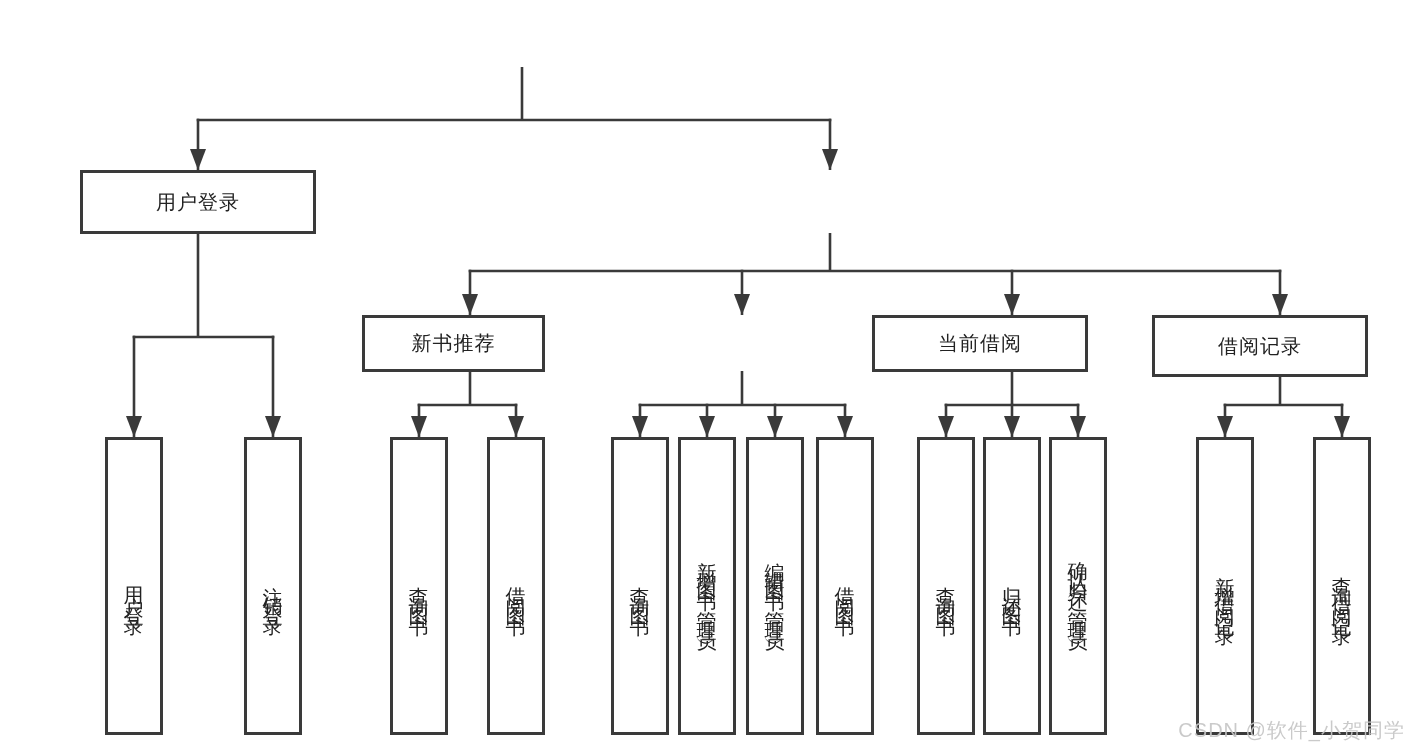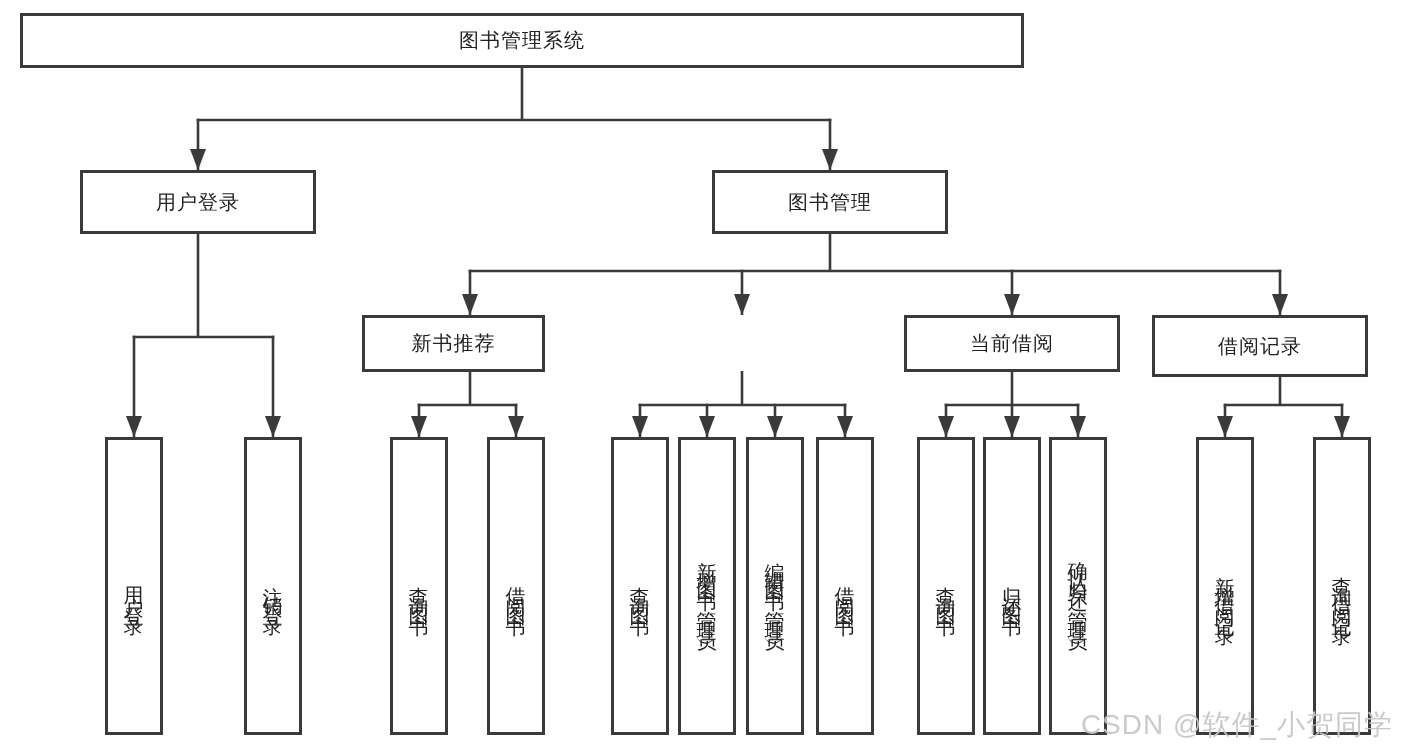--- a/index.html
+++ b/index.html
@@ -25,22 +25,22 @@
     display:flex;align-items:center;justify-content:center;
     color:var(--text);
   }
   .node.h .lbl{font-size:20px;letter-spacing:1px;white-space:nowrap;}
   .node.v .lbl{
     writing-mode:vertical-rl;
     font-size:20px;letter-spacing:10px;line-height:1;
     margin-top:10px;white-space:nowrap;
   }
   #watermark{
-    position:absolute;right:12px;bottom:3px;z-index:3;
-    font-size:28px;color:var(--wm);opacity:.92;
+    position:absolute;right:0;bottom:3px;z-index:3;
+    font-size:20px;color:var(--wm);opacity:.92;
     letter-spacing:1px;white-space:nowrap;
   }
 </style>
 </head>
 <body>
 
 <div id="stage">
 
   <svg id="edges" width="1405" height="747" viewBox="0 0 1405 747">
     <defs>
@@ -97,35 +97,29 @@
     </g>
 
     <g>
       <line class="edge" x1="1280" y1="371" x2="1280" y2="405"></line>
       <line class="edge" x1="1223.7" y1="405" x2="1343.3" y2="405"></line>
       <line class="edge" marker-end="url(#arw)" x1="1225" y1="403.7" x2="1225" y2="437"></line>
       <line class="edge" marker-end="url(#arw)" x1="1342" y1="403.7" x2="1342" y2="437"></line>
     </g>
   </svg>
 
-  <div class="node h" style="left:20px;top:13px;width:1004px;height:55px">
-    <span class="lbl">图书管理系统</span>
-  </div>
 
   <div class="node h" style="left:80px;top:170px;width:236px;height:64px">
     <span class="lbl">用户登录</span>
-  </div>
-  <div class="node h" style="left:712px;top:170px;width:236px;height:64px">
-    <span class="lbl">图书管理</span>
   </div>
 
   <div class="node h" style="left:362px;top:315px;width:183px;height:57px">
     <span class="lbl">新书推荐</span>
   </div>
-  <div class="node h" style="left:904px;top:315px;width:216px;height:57px">
+  <div class="node h" style="left:872px;top:315px;width:216px;height:57px">
     <span class="lbl">当前借阅</span>
   </div>
   <div class="node h" style="left:1152px;top:315px;width:216px;height:62px">
     <span class="lbl">借阅记录</span>
   </div>
 
   <div class="node v" style="left:105px;top:437px;width:58px;height:298px">
     <span class="lbl">用户登录</span>
   </div>
   <div class="node v" style="left:244px;top:437px;width:58px;height:298px">

